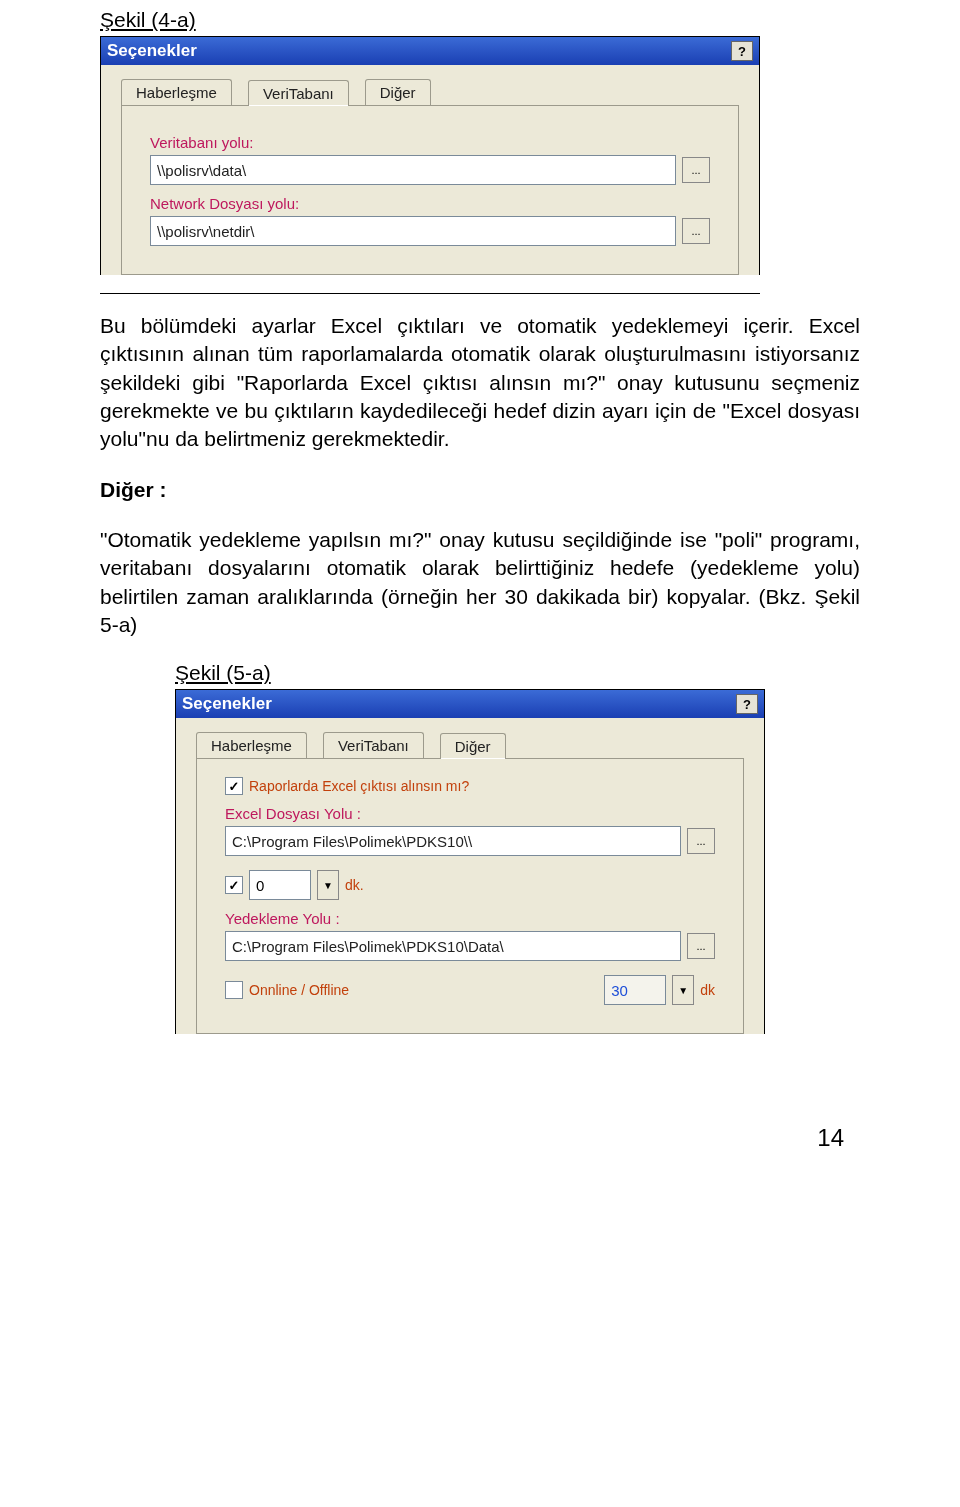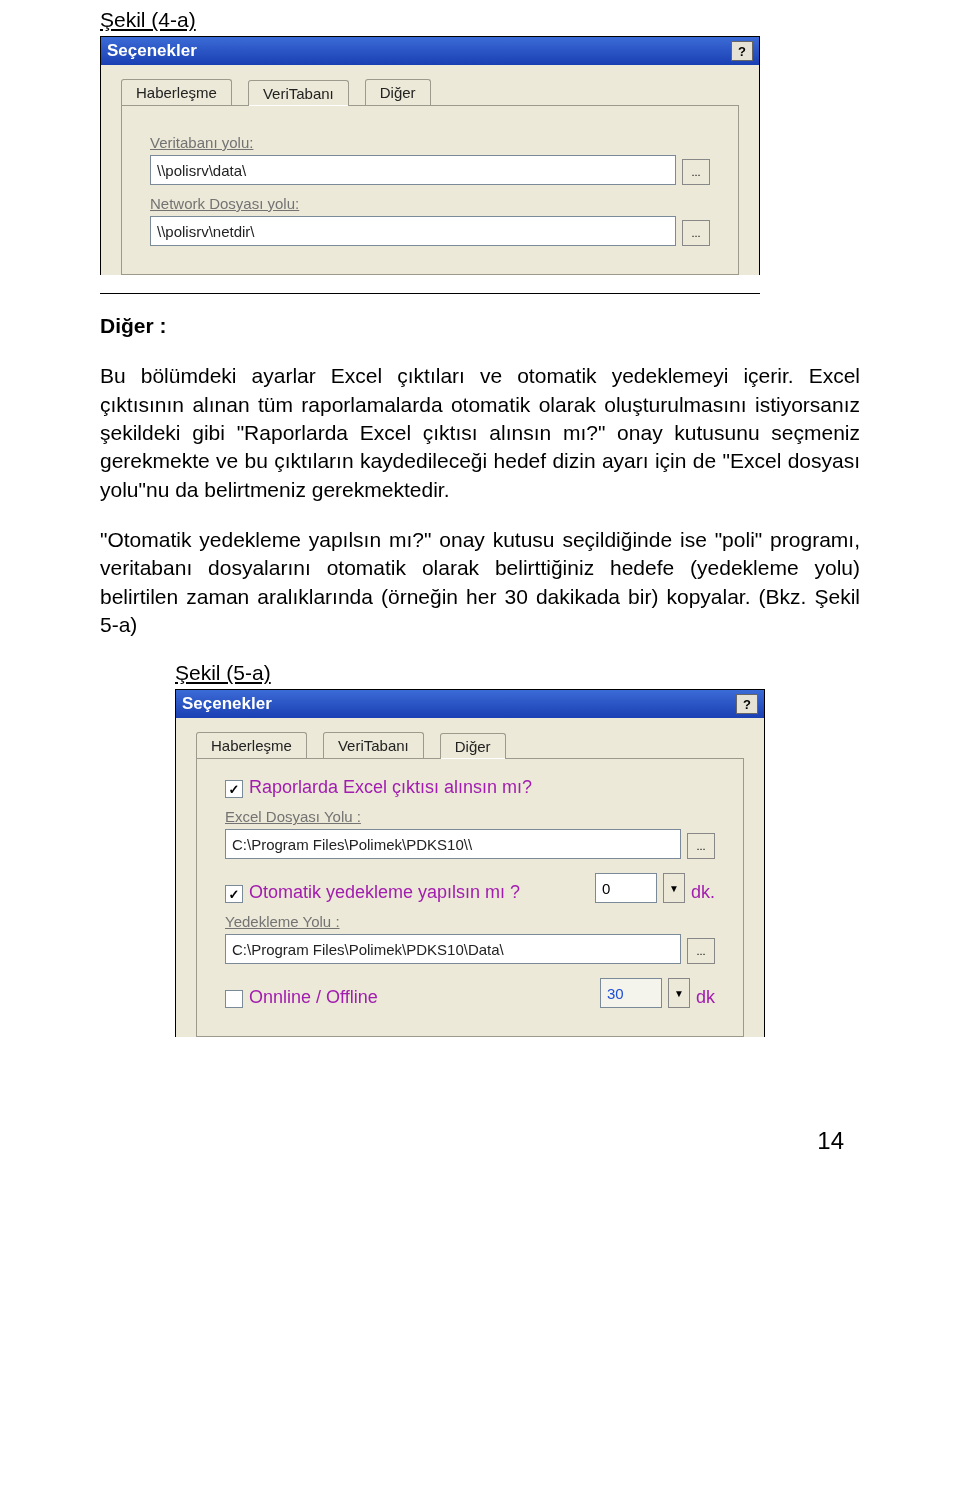--- a/index.html
+++ b/index.html
@@ -76,27 +76,26 @@
   }
   .tabpanel {
     border: 1px solid #9c9a8c;
     margin: 0 20px 18px 20px;
     padding: 18px 28px 20px 28px;
     background: #ece9d8;
   }
   .flabel {
     font-family: Tahoma, Arial;
     font-size: 15px;
-    color: #737373;
+    color: #be185d;
     margin: 10px 0 4px 0;
-    text-decoration: underline;
   }
   .frow {
     display: flex;
-    align-items: flex-end;
+    align-items: center;
     gap: 6px;
     margin: 0 0 8px 0;
     flex-wrap: wrap;
   }
   .tinput {
     flex: 1;
     background: #fff;
     border: 1px solid #7a8a99;
     padding: 3px 6px;
     font-family: Tahoma, Arial;
@@ -123,22 +122,22 @@
     display: inline-flex;
     align-items: center;
     justify-content: center;
     font-size: 13px;
     line-height: 1;
     font-family: Arial;
     font-weight: bold;
   }
   .chk-lbl {
     font-family: Tahoma, Arial;
-    font-size: 18px;
-    color: #a21caf;
+    font-size: 14px;
+    color: #c2410c;
   }
   .numbox {
     width: 48px;
     background: #fff;
     border: 1px solid #7a8a99;
     padding: 3px 6px;
     font-family: Tahoma, Arial;
     font-size: 15px;
     height: 22px;
     box-sizing: content-box;
@@ -198,22 +197,22 @@
       <div class="flabel">Network Dosyası yolu:</div>
       <div class="frow">
         <input class="tinput" value="\\polisrv\netdir\" style="">
         <button class="browse-btn">...</button>
       </div>
     </div>
   </div>
 
   <hr class="hr">
 
+  <p class="body-text">Bu bölümdeki ayarlar Excel çıktıları ve otomatik yedeklemeyi içerir. Excel çıktısının alınan tüm raporlamalarda otomatik olarak oluşturulmasını istiyorsanız şekildeki gibi "Raporlarda Excel çıktısı alınsın mı?" onay kutusunu seçmeniz gerekmekte ve bu çıktıların kaydedileceği hedef dizin ayarı için de "Excel dosyası yolu"nu da belirtmeniz gerekmektedir.</p>
   <p class="body-text"><b>Diğer :</b></p>
-  <p class="body-text">Bu bölümdeki ayarlar Excel çıktıları ve otomatik yedeklemeyi içerir. Excel çıktısının alınan tüm raporlamalarda otomatik olarak oluşturulmasını istiyorsanız şekildeki gibi "Raporlarda Excel çıktısı alınsın mı?" onay kutusunu seçmeniz gerekmekte ve bu çıktıların kaydedileceği hedef dizin ayarı için de "Excel dosyası yolu"nu da belirtmeniz gerekmektedir.</p>
   <p class="body-text">"Otomatik yedekleme yapılsın mı?" onay kutusu seçildiğinde ise "poli" programı, veritabanı dosyalarını otomatik olarak belirttiğiniz hedefe (yedekleme yolu) belirtilen zaman aralıklarında (örneğin her 30 dakikada bir) kopyalar. (Bkz. Şekil 5-a)</p>
 
   <div class="fig2-wrap">
     <div class="figlabel">Şekil (5-a)</div>
 
     <div class="window w2">
       <div class="titlebar">
         <span>Seçenekler</span>
         <span class="help-btn">?</span>
       </div>
@@ -229,21 +228,20 @@
           <span class="chk-lbl">Raporlarda Excel çıktısı alınsın mı?</span>
         </div>
         <div class="flabel">Excel Dosyası Yolu :</div>
         <div class="frow">
           <input class="tinput" value="C:\Program Files\Polimek\PDKS10\\" style="">
           <button class="browse-btn">...</button>
         </div>
 
         <div class="frow" style="margin-top:14px;">
           <span class="checkbox">✓</span>
-          <span class="chk-lbl" style="flex:1;">Otomatik yedekleme yapılsın mı ?</span>
           <input class="numbox" value="0" style="">
           <span class="dd-btn">▼</span>
           <span class="chk-lbl">dk.</span>
         </div>
         <div class="flabel">Yedekleme Yolu  :</div>
         <div class="frow">
           <input class="tinput" value="C:\Program Files\Polimek\PDKS10\Data\" style="">
           <button class="browse-btn">...</button>
         </div>
 

